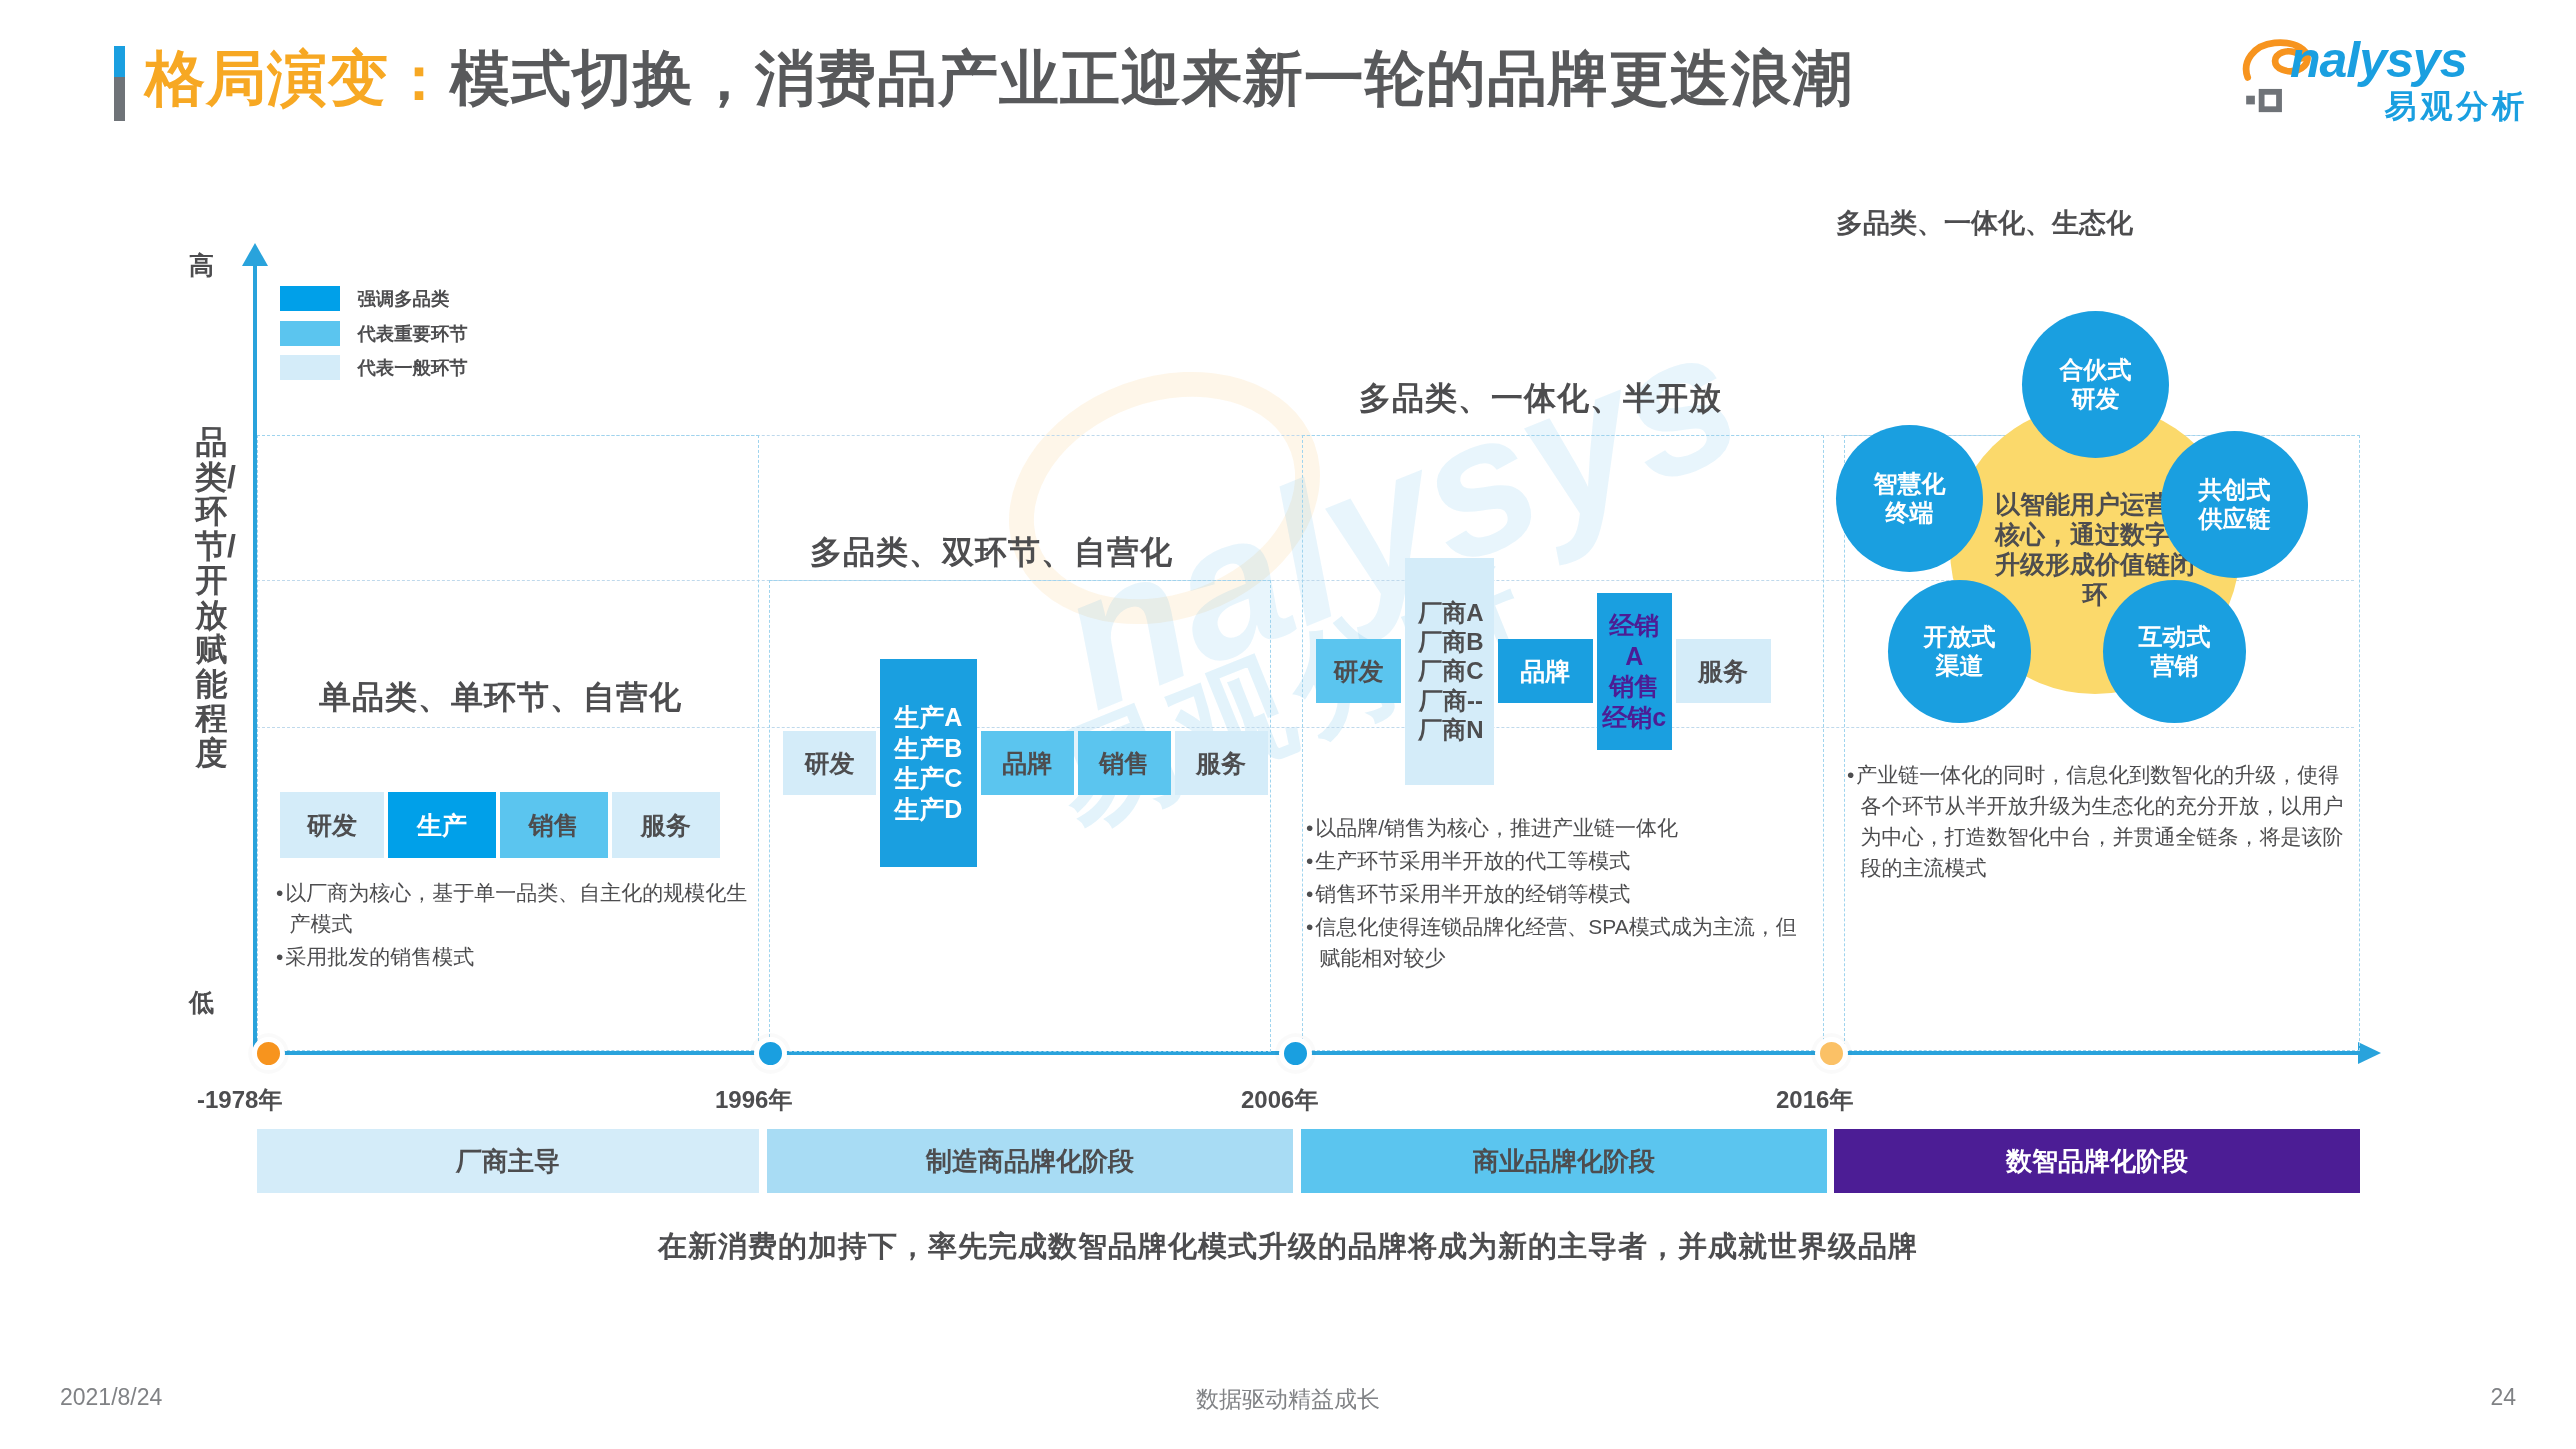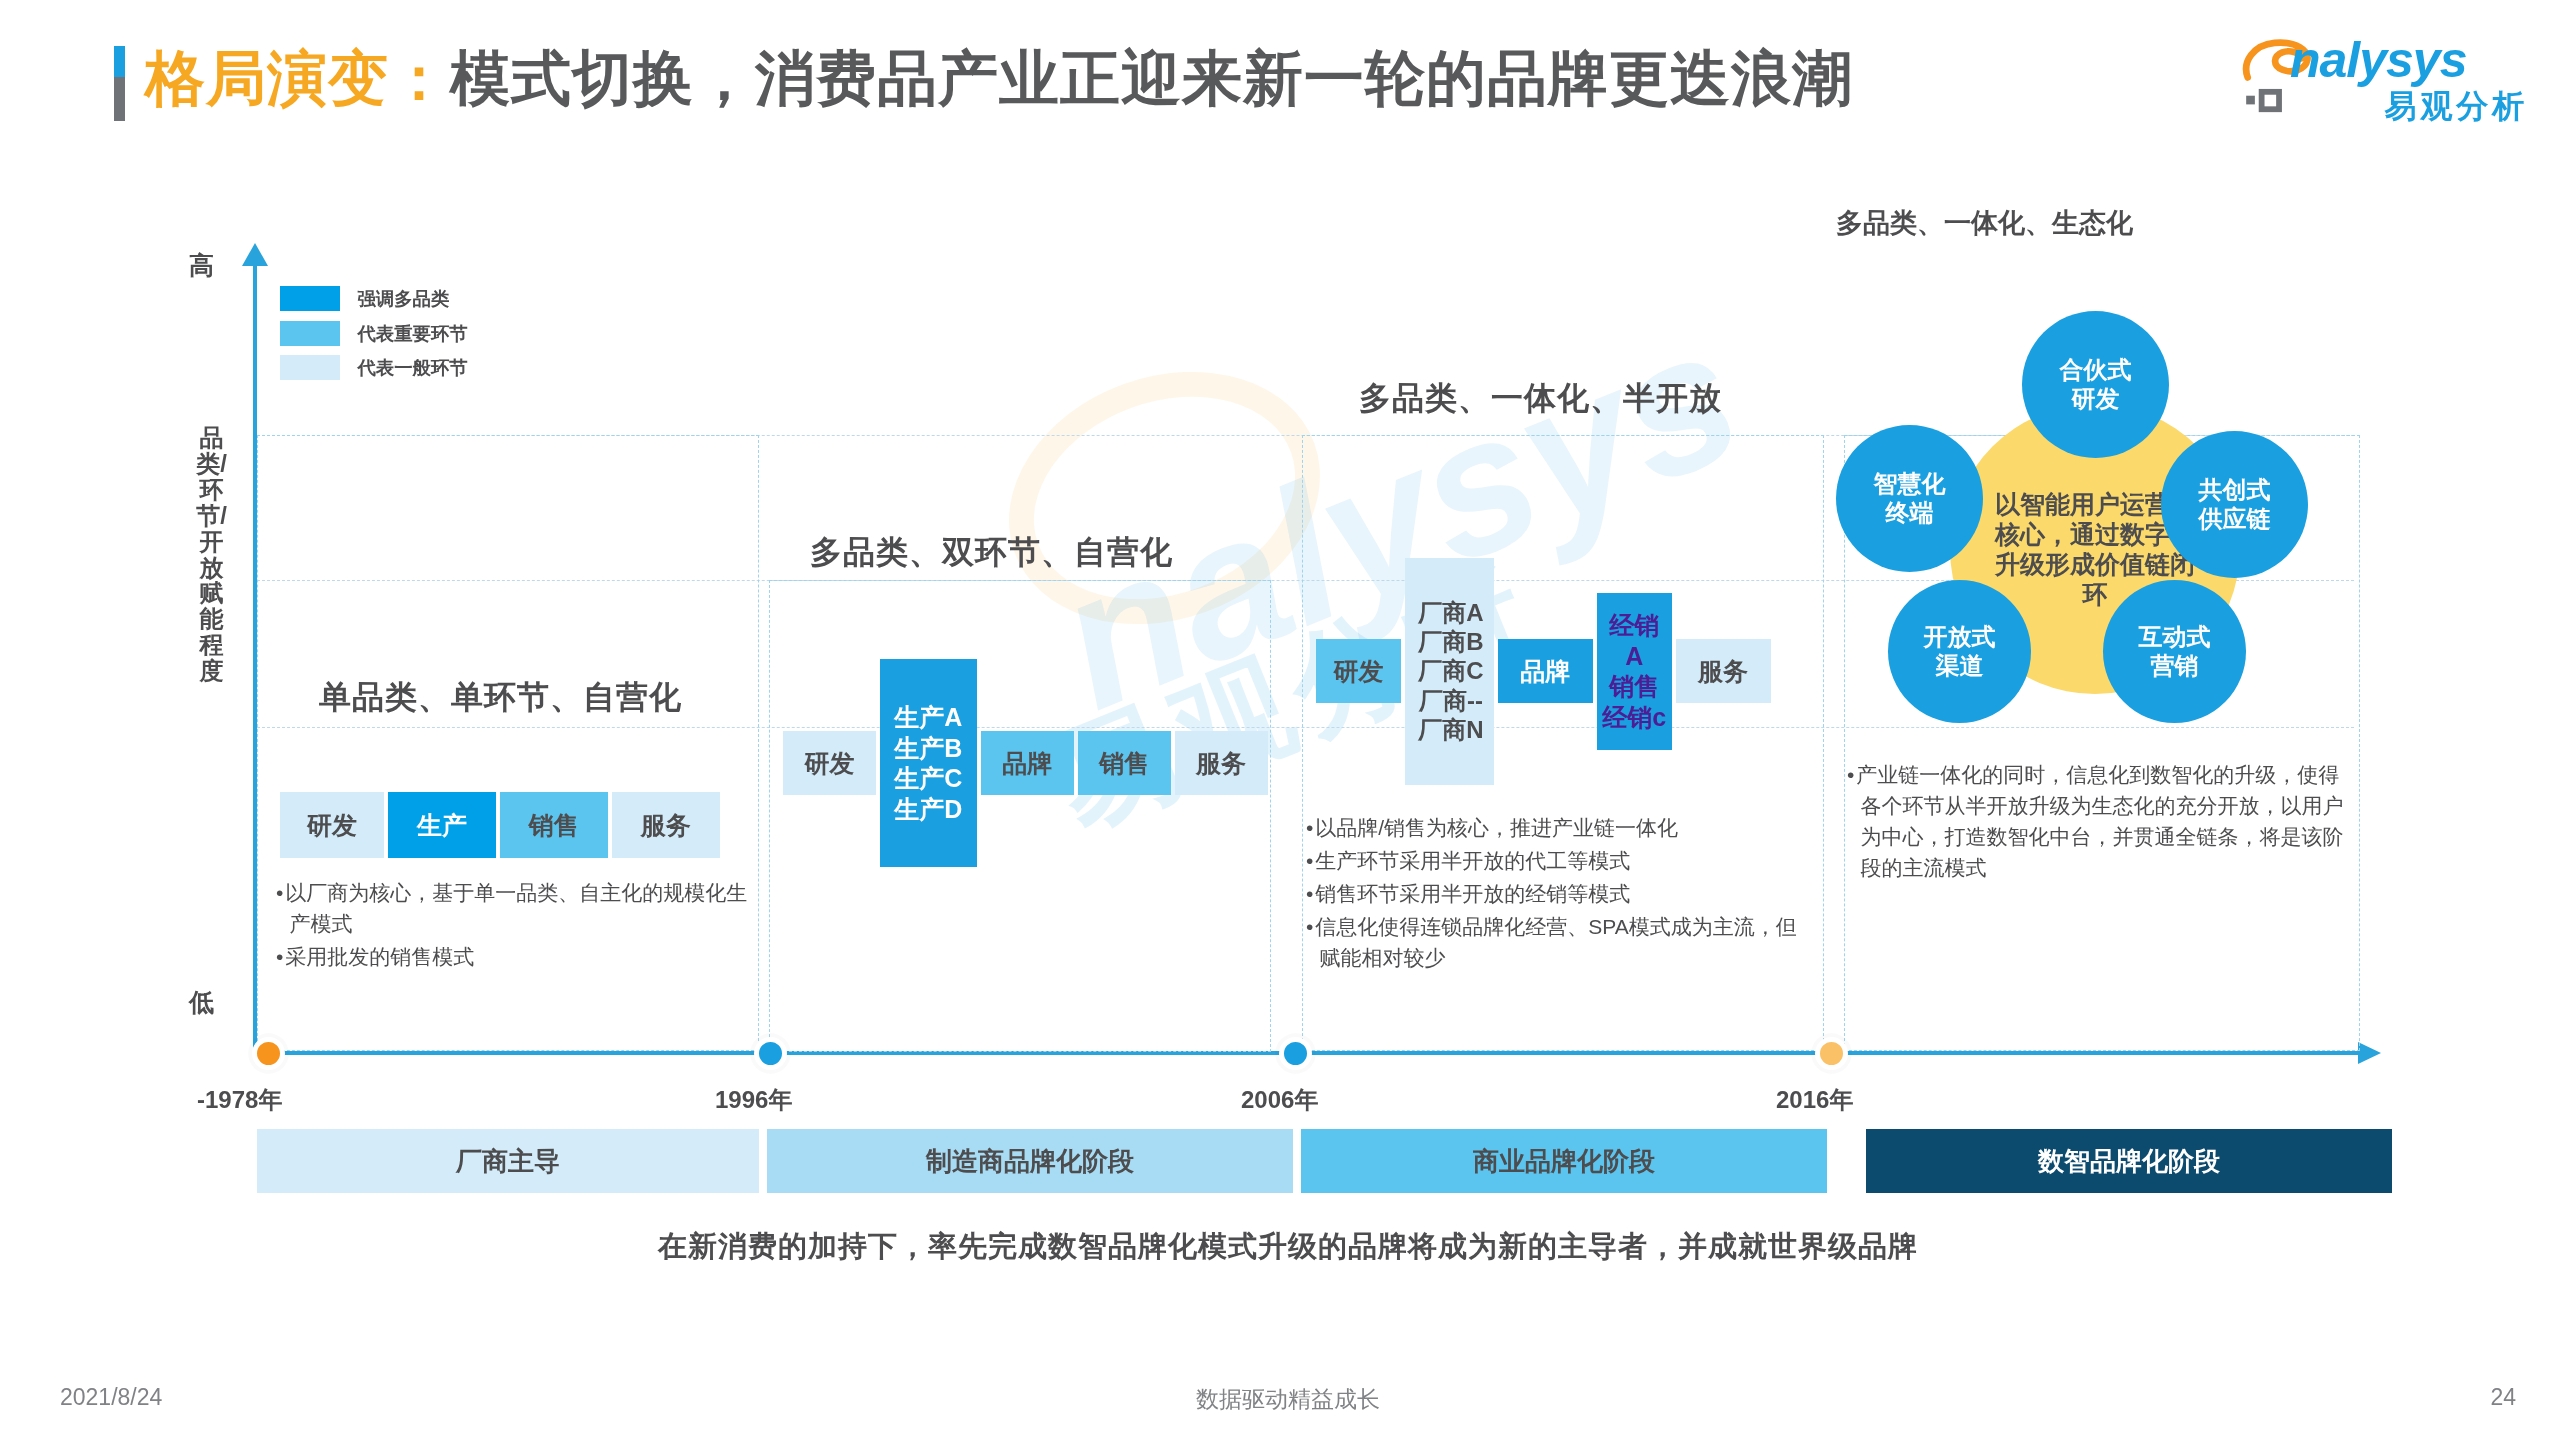--- a/index.html
+++ b/index.html
@@ -49,21 +49,21 @@
   .x-arrow {
     position: absolute; left: 2358px; top: 1042px;
     width: 0; height: 0;
     border-top: 11.6px solid transparent; border-bottom: 11.6px solid transparent;
     border-left: 23px solid #29A3DC;
   }
   .axis-high { position: absolute; left: 189px; top: 249px; font-size: 25px; font-weight: bold; color: #4D4D4F; }
   .axis-low  { position: absolute; left: 189px; top: 986px; font-size: 25px; font-weight: bold; color: #4D4D4F; }
   .axis-vlabel {
     position: absolute; left: 195px; top: 425px;
-    width: 33px; font-size: 24px; font-weight: bold; color: #4D4D4F;
+    width: 33px; font-size: 32px; font-weight: bold; color: #4D4D4F;
     line-height: 1.08; text-align: center; letter-spacing: 0px;
   }
 
   
   .guide { position: absolute; left: 257px; width: 2097px; border-top: 1.9px dashed #BFD9EC; }
 
   
   .legend { position: absolute; left: 280px; top: 286px; }
   .legend-row { display: flex; align-items: center; margin-bottom: 9.7px; }
   .legend-sw { width: 60px; height: 25px; margin-right: 17.4px; }
@@ -280,21 +280,21 @@
     <div class="marker-lbl" style="left:1241px; top:1084px;">2006年</div>
   </div>
   <div>
     <div class="marker marker-ring" style="left:1815px; top:1037px; position:absolute; background:#FBC166;"></div>
     <div class="marker-lbl" style="left:1776px; top:1084px;">2016年</div>
   </div>
 
   <div class="phase" style="left:257px; top:1129px; width:502px; background:#D4ECF9; color:#4D4D4F;">厂商主导</div>
   <div class="phase" style="left:1301px; top:1129px; width:526px; background:#5BC5EF; color:#4D4D4F;">商业品牌化阶段</div>
   <div class="phase" style="left:767px; top:1129px; width:526px; background:#A8DCF4; color:#4D4D4F;">制造商品牌化阶段</div>
-  <div class="phase" style="left:1834px; top:1129px; width:526px; background:#0c4a6e; color:#FFFFFF;margin-left:32px;">数智品牌化阶段</div>
+  <div class="phase" style="left:1834px; top:1129px; width:526px; background:#4c1d95; color:#FFFFFF;">数智品牌化阶段</div>
 
   <div class="conclusion">在新消费的加持下，率先完成数智品牌化模式升级的品牌将成为新的主导者，并成就世界级品牌</div>
   <div class="f-date">2021/8/24</div>
   <div class="f-mid">数据驱动精益成长</div>
   <div class="f-page">24</div>
 
 </div>
 
 
 </body></html>

